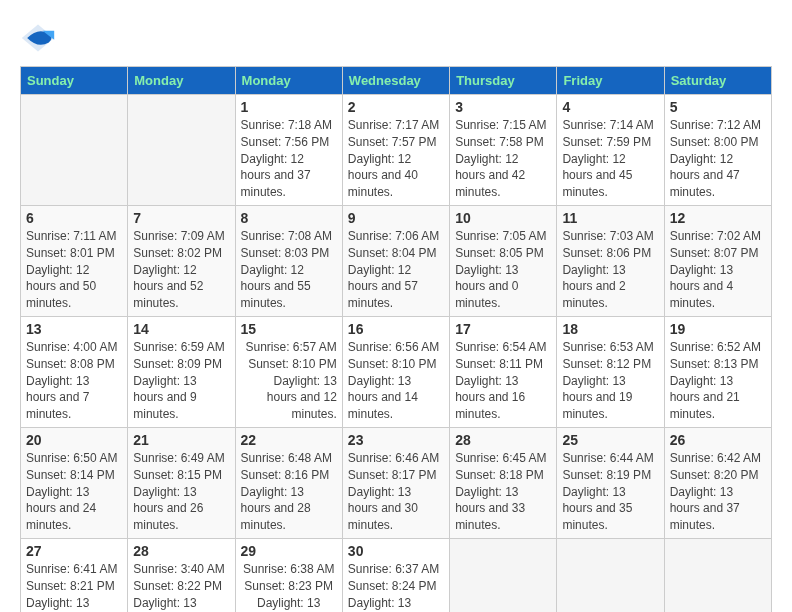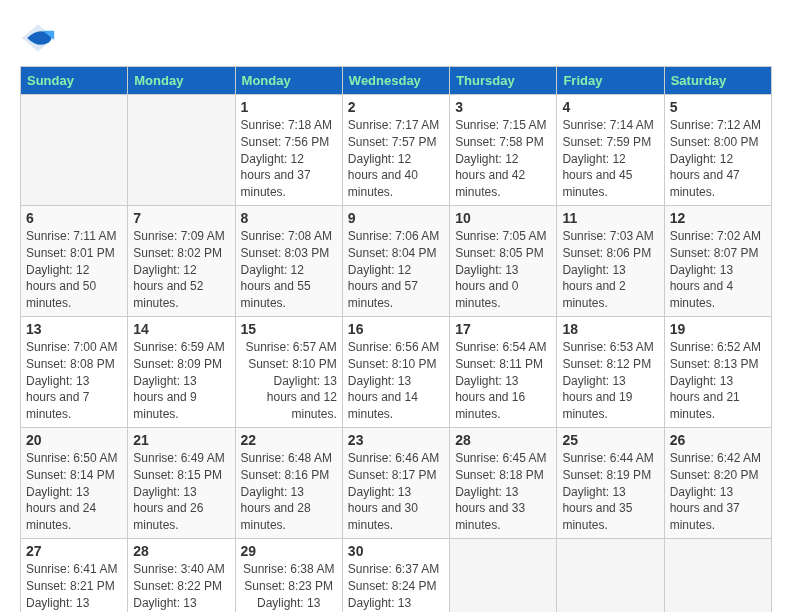--- a/index.html
+++ b/index.html
@@ -202,21 +202,21 @@
         <td>
           <span class="day-number">12</span>
           <div class="day-info" style="white-space: pre-line;">Sunrise: 7:02 AM
 Sunset: 8:07 PM
 Daylight: 13 hours and 4 minutes.</div>
         </td>
       </tr>
       <tr>
         <td>
           <span class="day-number">13</span>
-          <div class="day-info" style="white-space: pre-line;">Sunrise: 7:00 AM
+          <div class="day-info" style="white-space: pre-line;">Sunrise: 4:00 AM
 Sunset: 8:08 PM
 Daylight: 13 hours and 7 minutes.</div>
         </td>
         <td>
           <span class="day-number">14</span>
           <div class="day-info" style="white-space: pre-line;">Sunrise: 6:59 AM
 Sunset: 8:09 PM
 Daylight: 13 hours and 9 minutes.</div>
         </td>
         <td>

